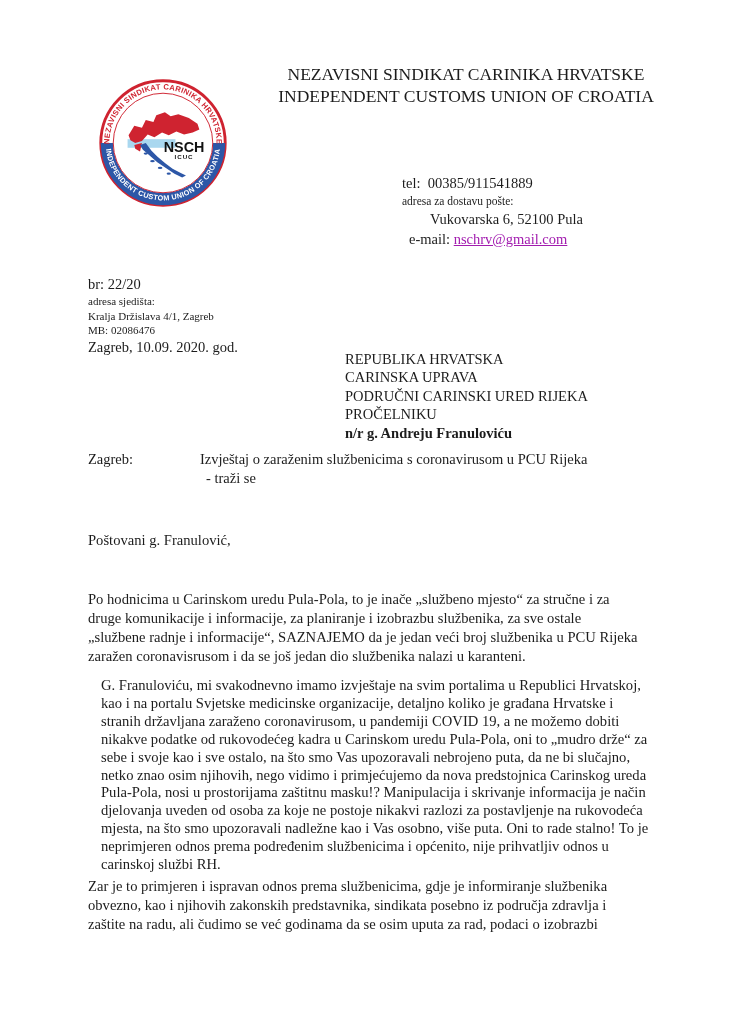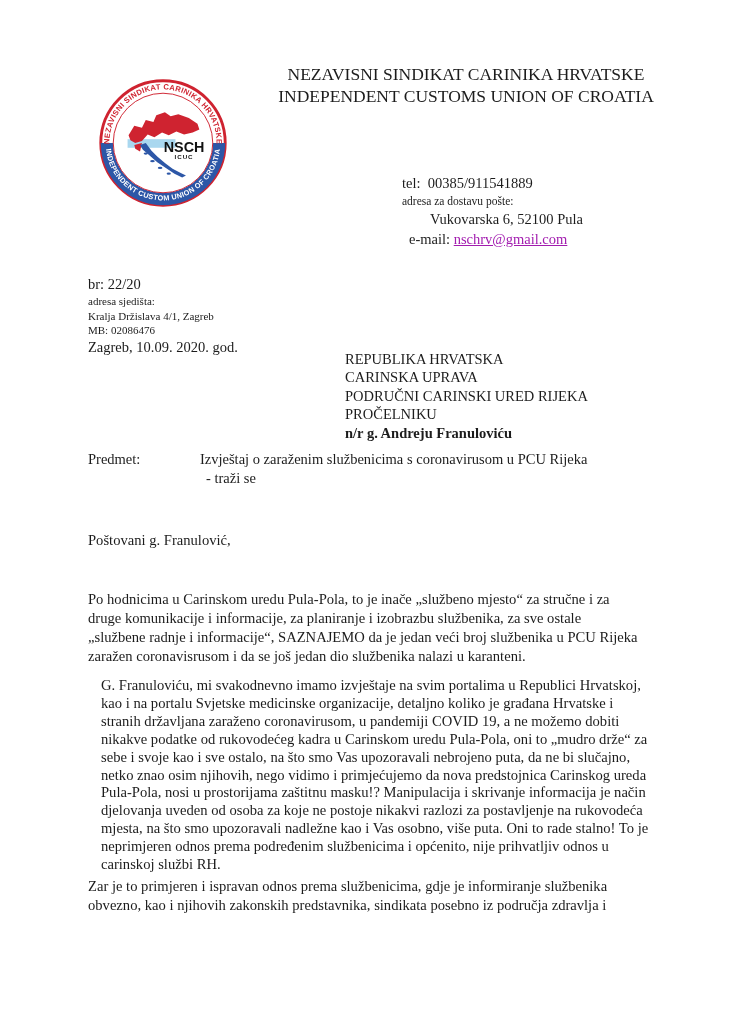--- a/index.html
+++ b/index.html
@@ -91,21 +91,21 @@
 
   <div class="abs recipient">
     <div>REPUBLIKA HRVATSKA</div>
     <div>CARINSKA UPRAVA</div>
     <div>PODRUČNI CARINSKI URED RIJEKA</div>
     <div>PROČELNIKU</div>
     <div class="bold">n/r g. Andreju Franuloviću</div>
   </div>
 
   <div class="abs subject">
-    <div class="subject-label">Predmet:</div>
+    <div class="subject-label">Zagreb:</div>
     <div>
       <div>Izvještaj o zaraženim službenicima s coronavirusom u PCU Rijeka</div>
       <div class="l2">- traži se</div>
     </div>
   </div>
 
   <div class="abs salutation">Poštovani g. Franulović,</div>
 
   <div class="abs para p1">
     <div class="line">Po hodnicima u Carinskom uredu Pula-Pola, to je inače „službeno mjesto“ za stručne i za</div>
@@ -124,15 +124,16 @@
     <div class="line">Pula-Pola, nosi u prostorijama zaštitnu masku!? Manipulacija i skrivanje informacija je način</div>
     <div class="line">djelovanja uveden od osoba za koje ne postoje nikakvi razlozi za postavljenje na rukovodeća</div>
     <div class="line">mjesta, na što smo upozoravali nadležne kao i Vas osobno, više puta. Oni to rade stalno! To je</div>
     <div class="line">neprimjeren odnos prema podređenim službenicima i općenito, nije prihvatljiv odnos u</div>
     <div class="line">carinskoj službi RH.</div>
   </div>
 
   <div class="abs para p3">
     <div class="line">Zar je to primjeren i ispravan odnos prema službenicima, gdje je informiranje službenika</div>
     <div class="line">obvezno, kao i njihovih zakonskih predstavnika, sindikata posebno iz područja zdravlja i</div>
+    <div class="line">zaštite na radu, ali čudimo se već godinama da se osim uputa za rad, podaci o izobrazbi</div>
   </div>
 
 </div>
 
 </body></html>

